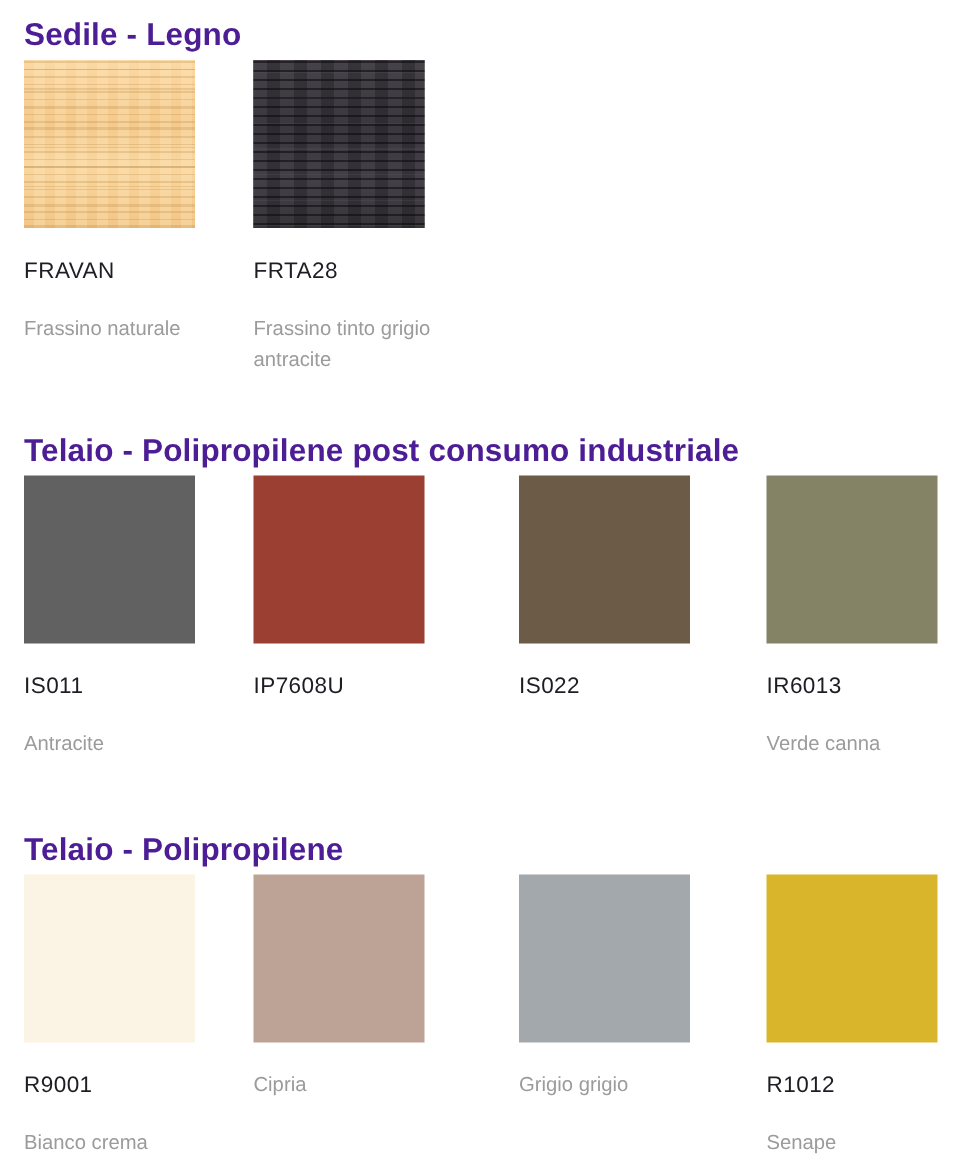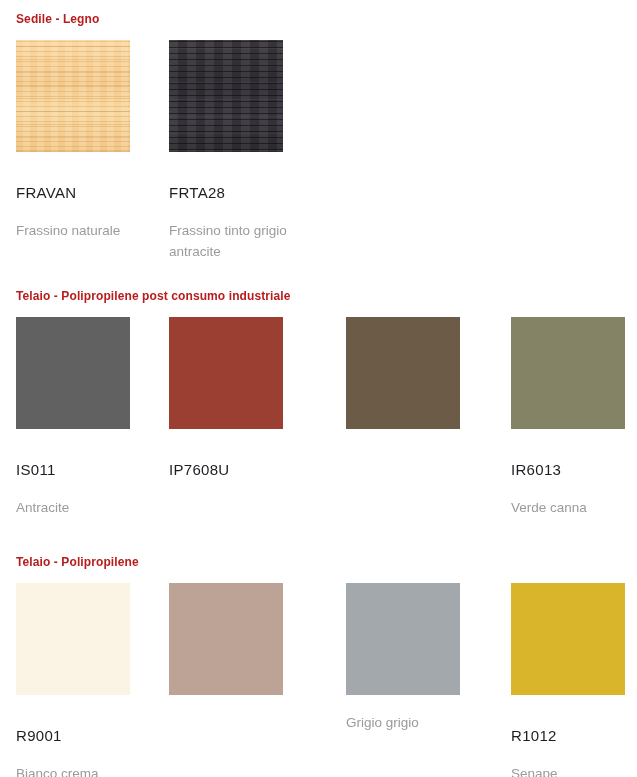--- a/index.html
+++ b/index.html
@@ -28,23 +28,23 @@
     width: 637px;
   }
   #section-0 { top: 0px; }
   #section-1 { top: 277px; }
   #section-2 { top: 543px; }
 
   .section-title {
     position: absolute;
     left: 16px;
     top: 12px;
-    font-size: 12px;
+    font-size: 21px;
     font-weight: bold;
-    color: #b91c1c;
+    color: #4c1d95;
     letter-spacing: 0.1px;
     white-space: nowrap;
   }
 
   
   .swatch-row {
     position: absolute;
     left: 0;
     top: 40px;
     width: 637px;
@@ -62,21 +62,21 @@
 
   .swatch-chip {
     width: 114px;
     height: 112px;
     display: block;
     background-repeat: no-repeat;
     background-size: 100% 100%;
   }
 
   .swatch-code {
-    margin-top: 32px;
+    margin-top: 20px;
     font-size: 15px;
     color: #1d1d23;
     letter-spacing: 0.3px;
     line-height: 1.25;
     white-space: nowrap;
   }
   .swatch-name {
     margin-top: 18px;
     font-size: 13.5px;
     color: #9b9b9b;
@@ -168,20 +168,21 @@
         <div class="swatch-name">Antracite</div>
       </div>
 
       <div class="swatch-cell col-1">
         <div class="swatch-chip" style="background-color: rgb(154, 63, 50);"></div>
         <div class="swatch-code">IP7608U</div>
       </div>
 
       <div class="swatch-cell col-2">
         <div class="swatch-chip" style="background-color: rgb(107, 91, 71);"></div>
+        <div class="swatch-code">IS022</div>
       </div>
 
       <div class="swatch-cell col-3">
         <div class="swatch-chip" style="background-color: rgb(132, 131, 102);"></div>
         <div class="swatch-code">IR6013</div>
         <div class="swatch-name">Verde canna</div>
       </div>
 
     </div>
   </div>
@@ -191,20 +192,21 @@
     <div class="swatch-row">
 
       <div class="swatch-cell col-0">
         <div class="swatch-chip" style="background-color: rgb(251, 243, 228);"></div>
         <div class="swatch-code">R9001</div>
         <div class="swatch-name">Bianco crema</div>
       </div>
 
       <div class="swatch-cell col-1">
         <div class="swatch-chip" style="background-color: rgb(189, 163, 150);"></div>
+        <div class="swatch-name">Cipria</div>
       </div>
 
       <div class="swatch-cell col-2">
         <div class="swatch-chip" style="background-color: rgb(163, 168, 172);"></div>
         <div class="swatch-name">Grigio grigio</div>
       </div>
 
       <div class="swatch-cell col-3">
         <div class="swatch-chip" style="background-color: rgb(217, 181, 44);"></div>
         <div class="swatch-code">R1012</div>

